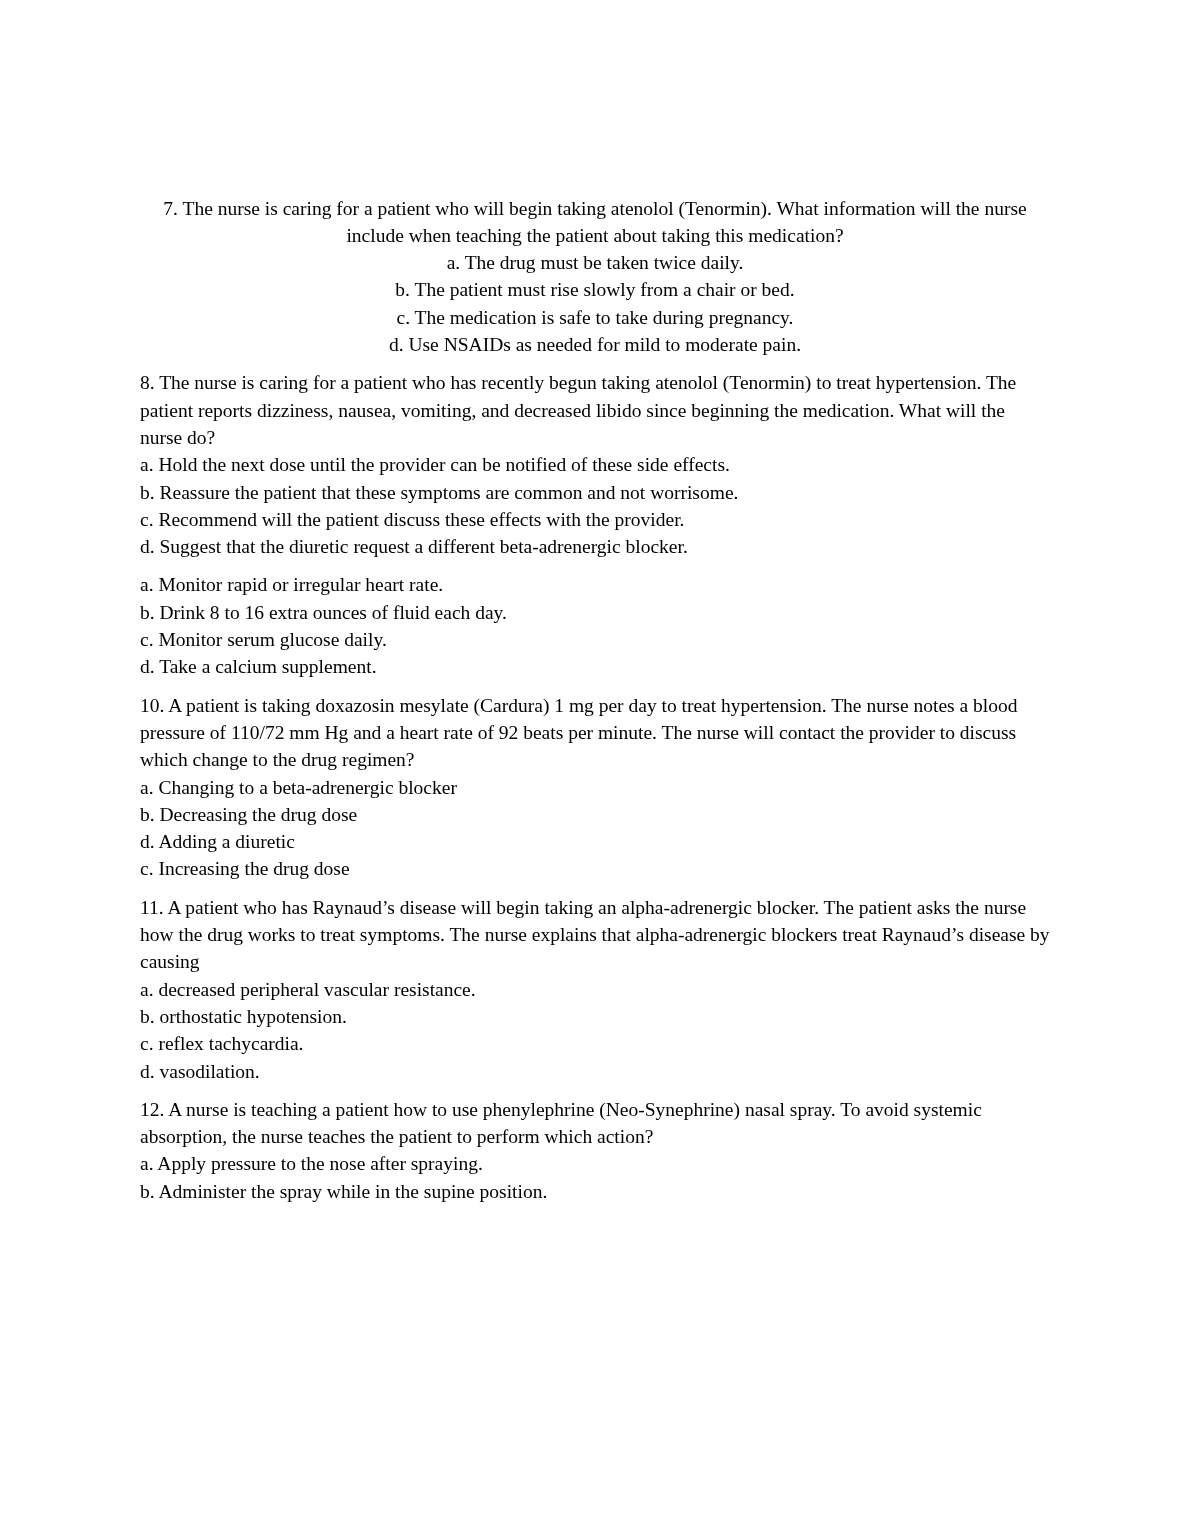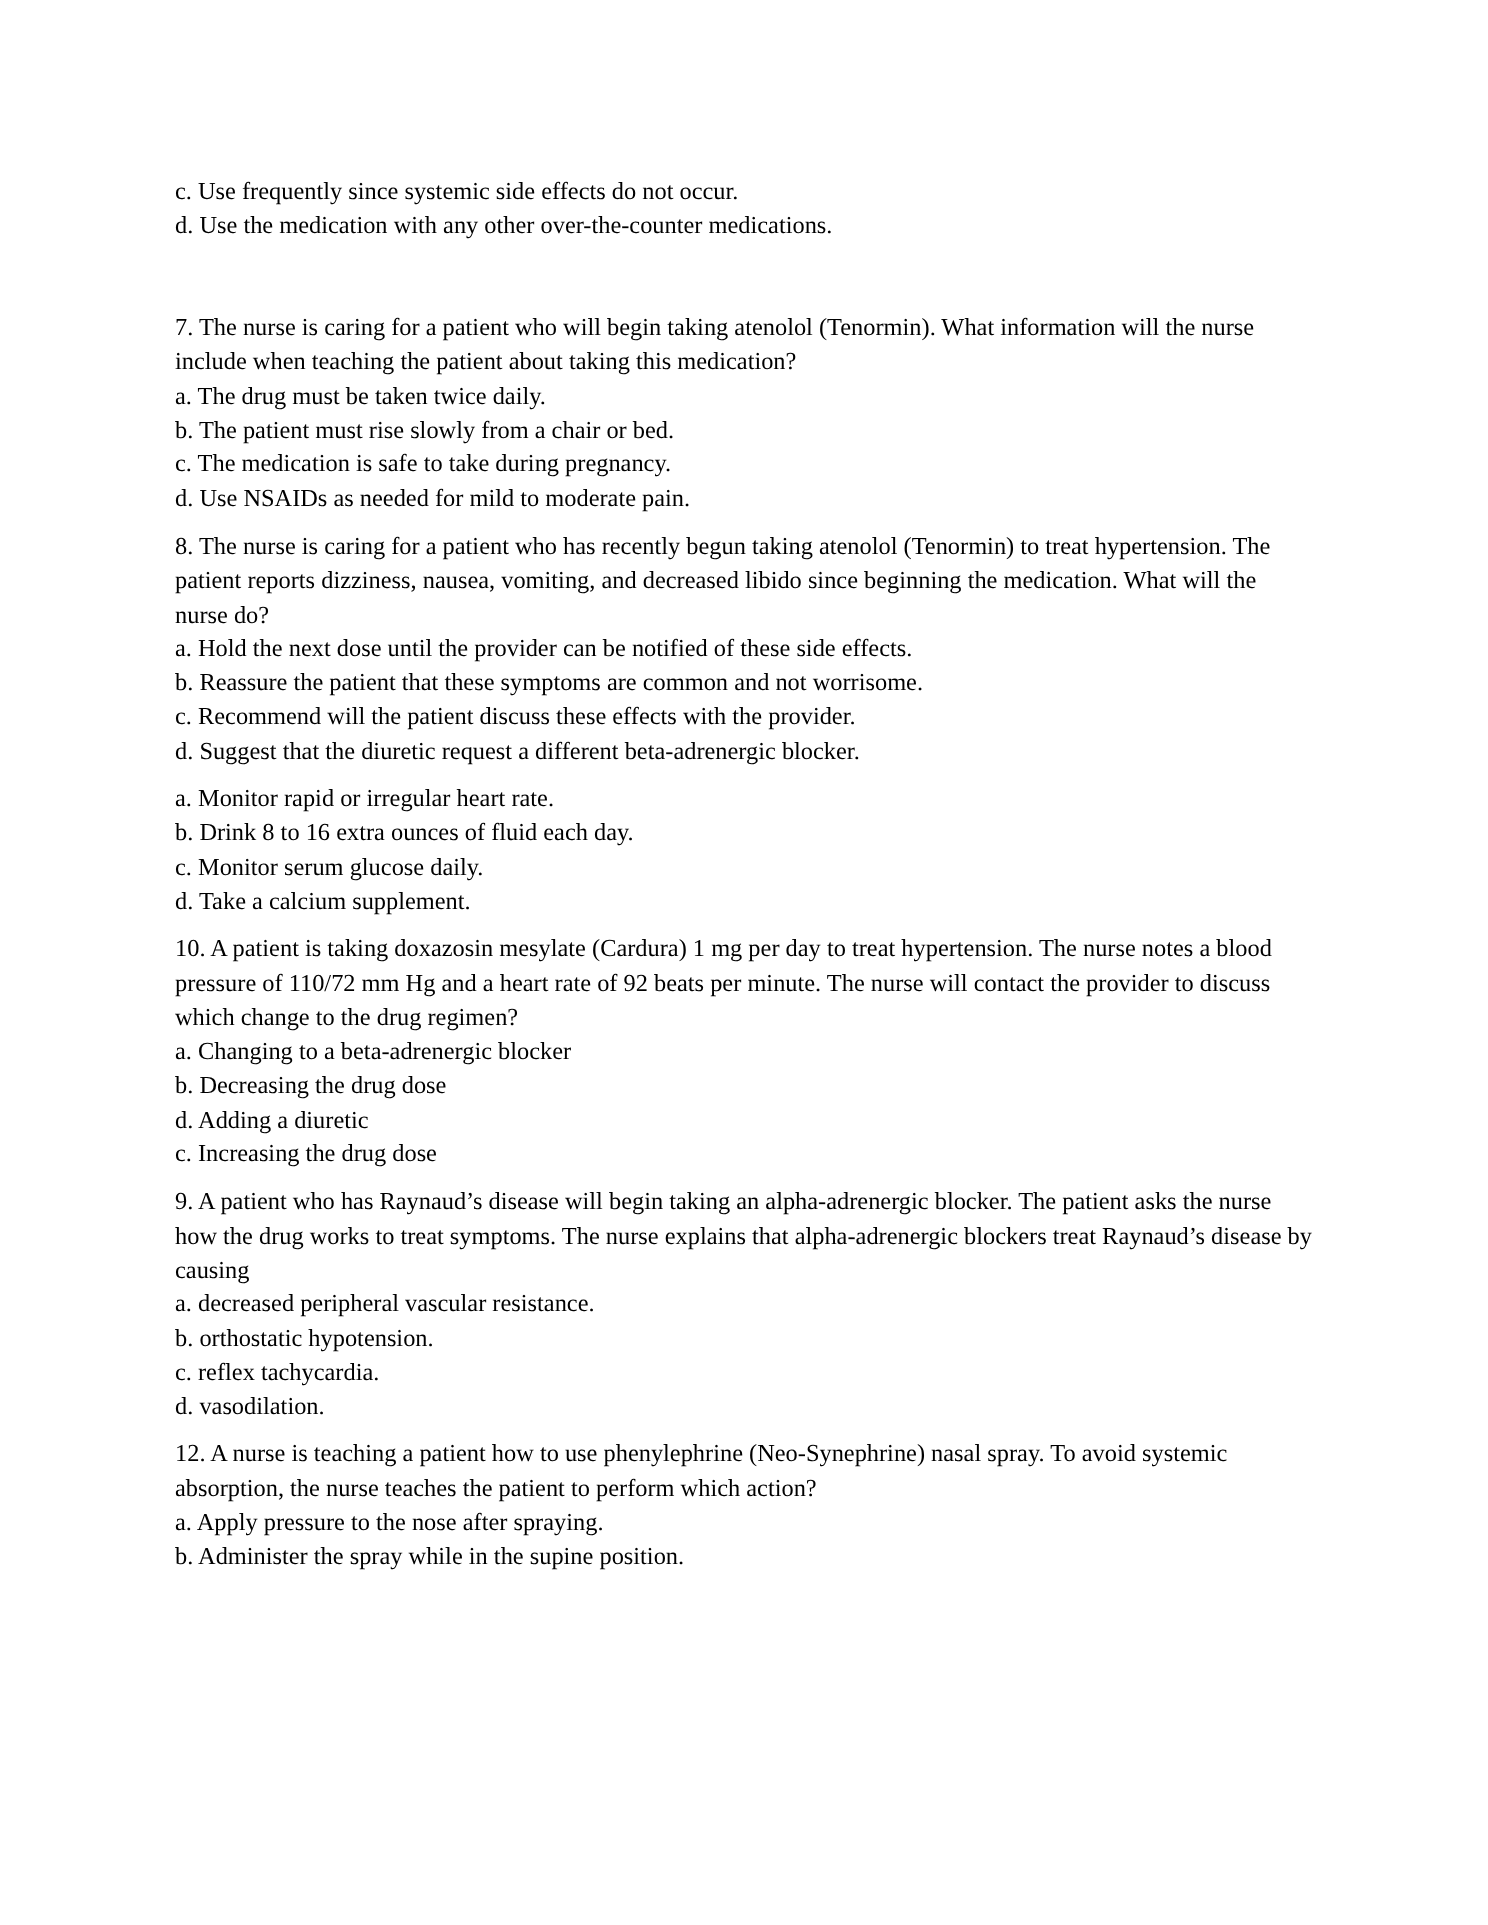--- a/index.html
+++ b/index.html
@@ -26,39 +26,36 @@
     width: 910px;
   }
   .intro-options {
     margin: 0;
   }
   .question {
     margin-top: 11px;
   }
   .question:first-of-type {
     margin-top: 54.6px;
+    text-align: center;
   }
   .stem, .option, .intro-line {
     margin: 0;
     padding: 0;
     white-space: normal;
   }
   .bold {
     font-weight: normal;
   }
 </style>
 </head>
 <body>
 
 <div class="page">
   <div class="content">
-    <div class="intro-options">
-        <div class="intro-line">c. Use frequently since systemic side effects do not occur.</div>
-        <div class="intro-line">d. Use the medication with any other over-the-counter medications.</div>
-      </div>
     <div>
         <div class="question">
           <div class="stem">7. The nurse is caring for a patient who will begin taking atenolol (Tenormin). What information will the nurse include when teaching the patient about taking this medication?</div>
           <div class="option">a. The drug must be taken twice daily.</div>
           <div class="option bold">b. The patient must rise slowly from a chair or bed.</div>
           <div class="option">c. The medication is safe to take during pregnancy.</div>
           <div class="option">d. Use NSAIDs as needed for mild to moderate pain.</div>
         </div>
         <div class="question">
           <div class="stem">8. The nurse is caring for a patient who has recently begun taking atenolol (Tenormin) to treat hypertension. The patient reports dizziness, nausea, vomiting, and decreased libido since beginning the medication. What will the nurse do?</div>
@@ -74,21 +71,21 @@
           <div class="option">d. Take a calcium supplement.</div>
         </div>
         <div class="question">
           <div class="stem">10. A patient is taking doxazosin mesylate (Cardura) 1 mg per day to treat hypertension. The nurse notes a blood pressure of 110/72 mm Hg and a heart rate of 92 beats per minute. The nurse will contact the provider to discuss which change to the drug regimen?</div>
           <div class="option bold">a. Changing to a beta-adrenergic blocker</div>
           <div class="option">b. Decreasing the drug dose</div>
           <div class="option">d. Adding a diuretic</div>
           <div class="option">c. Increasing the drug dose</div>
         </div>
         <div class="question">
-          <div class="stem">9. A patient who has Raynaud’s disease will begin taking an alpha-adrenergic blocker. The patient asks the nurse how the drug works to treat symptoms. The nurse explains that alpha-adrenergic blockers treat Raynaud’s disease by causing</div>
+          <div class="stem">11. A patient who has Raynaud’s disease will begin taking an alpha-adrenergic blocker. The patient asks the nurse how the drug works to treat symptoms. The nurse explains that alpha-adrenergic blockers treat Raynaud’s disease by causing</div>
           <div class="option">a. decreased peripheral vascular resistance.</div>
           <div class="option">b. orthostatic hypotension.</div>
           <div class="option">c. reflex tachycardia.</div>
           <div class="option bold">d. vasodilation.</div>
         </div>
         <div class="question">
           <div class="stem">12. A nurse is teaching a patient how to use phenylephrine (Neo-Synephrine) nasal spray. To avoid systemic absorption, the nurse teaches the patient to perform which action?</div>
           <div class="option">a. Apply pressure to the nose after spraying.</div>
           <div class="option">b. Administer the spray while in the supine position.</div>
         </div>

